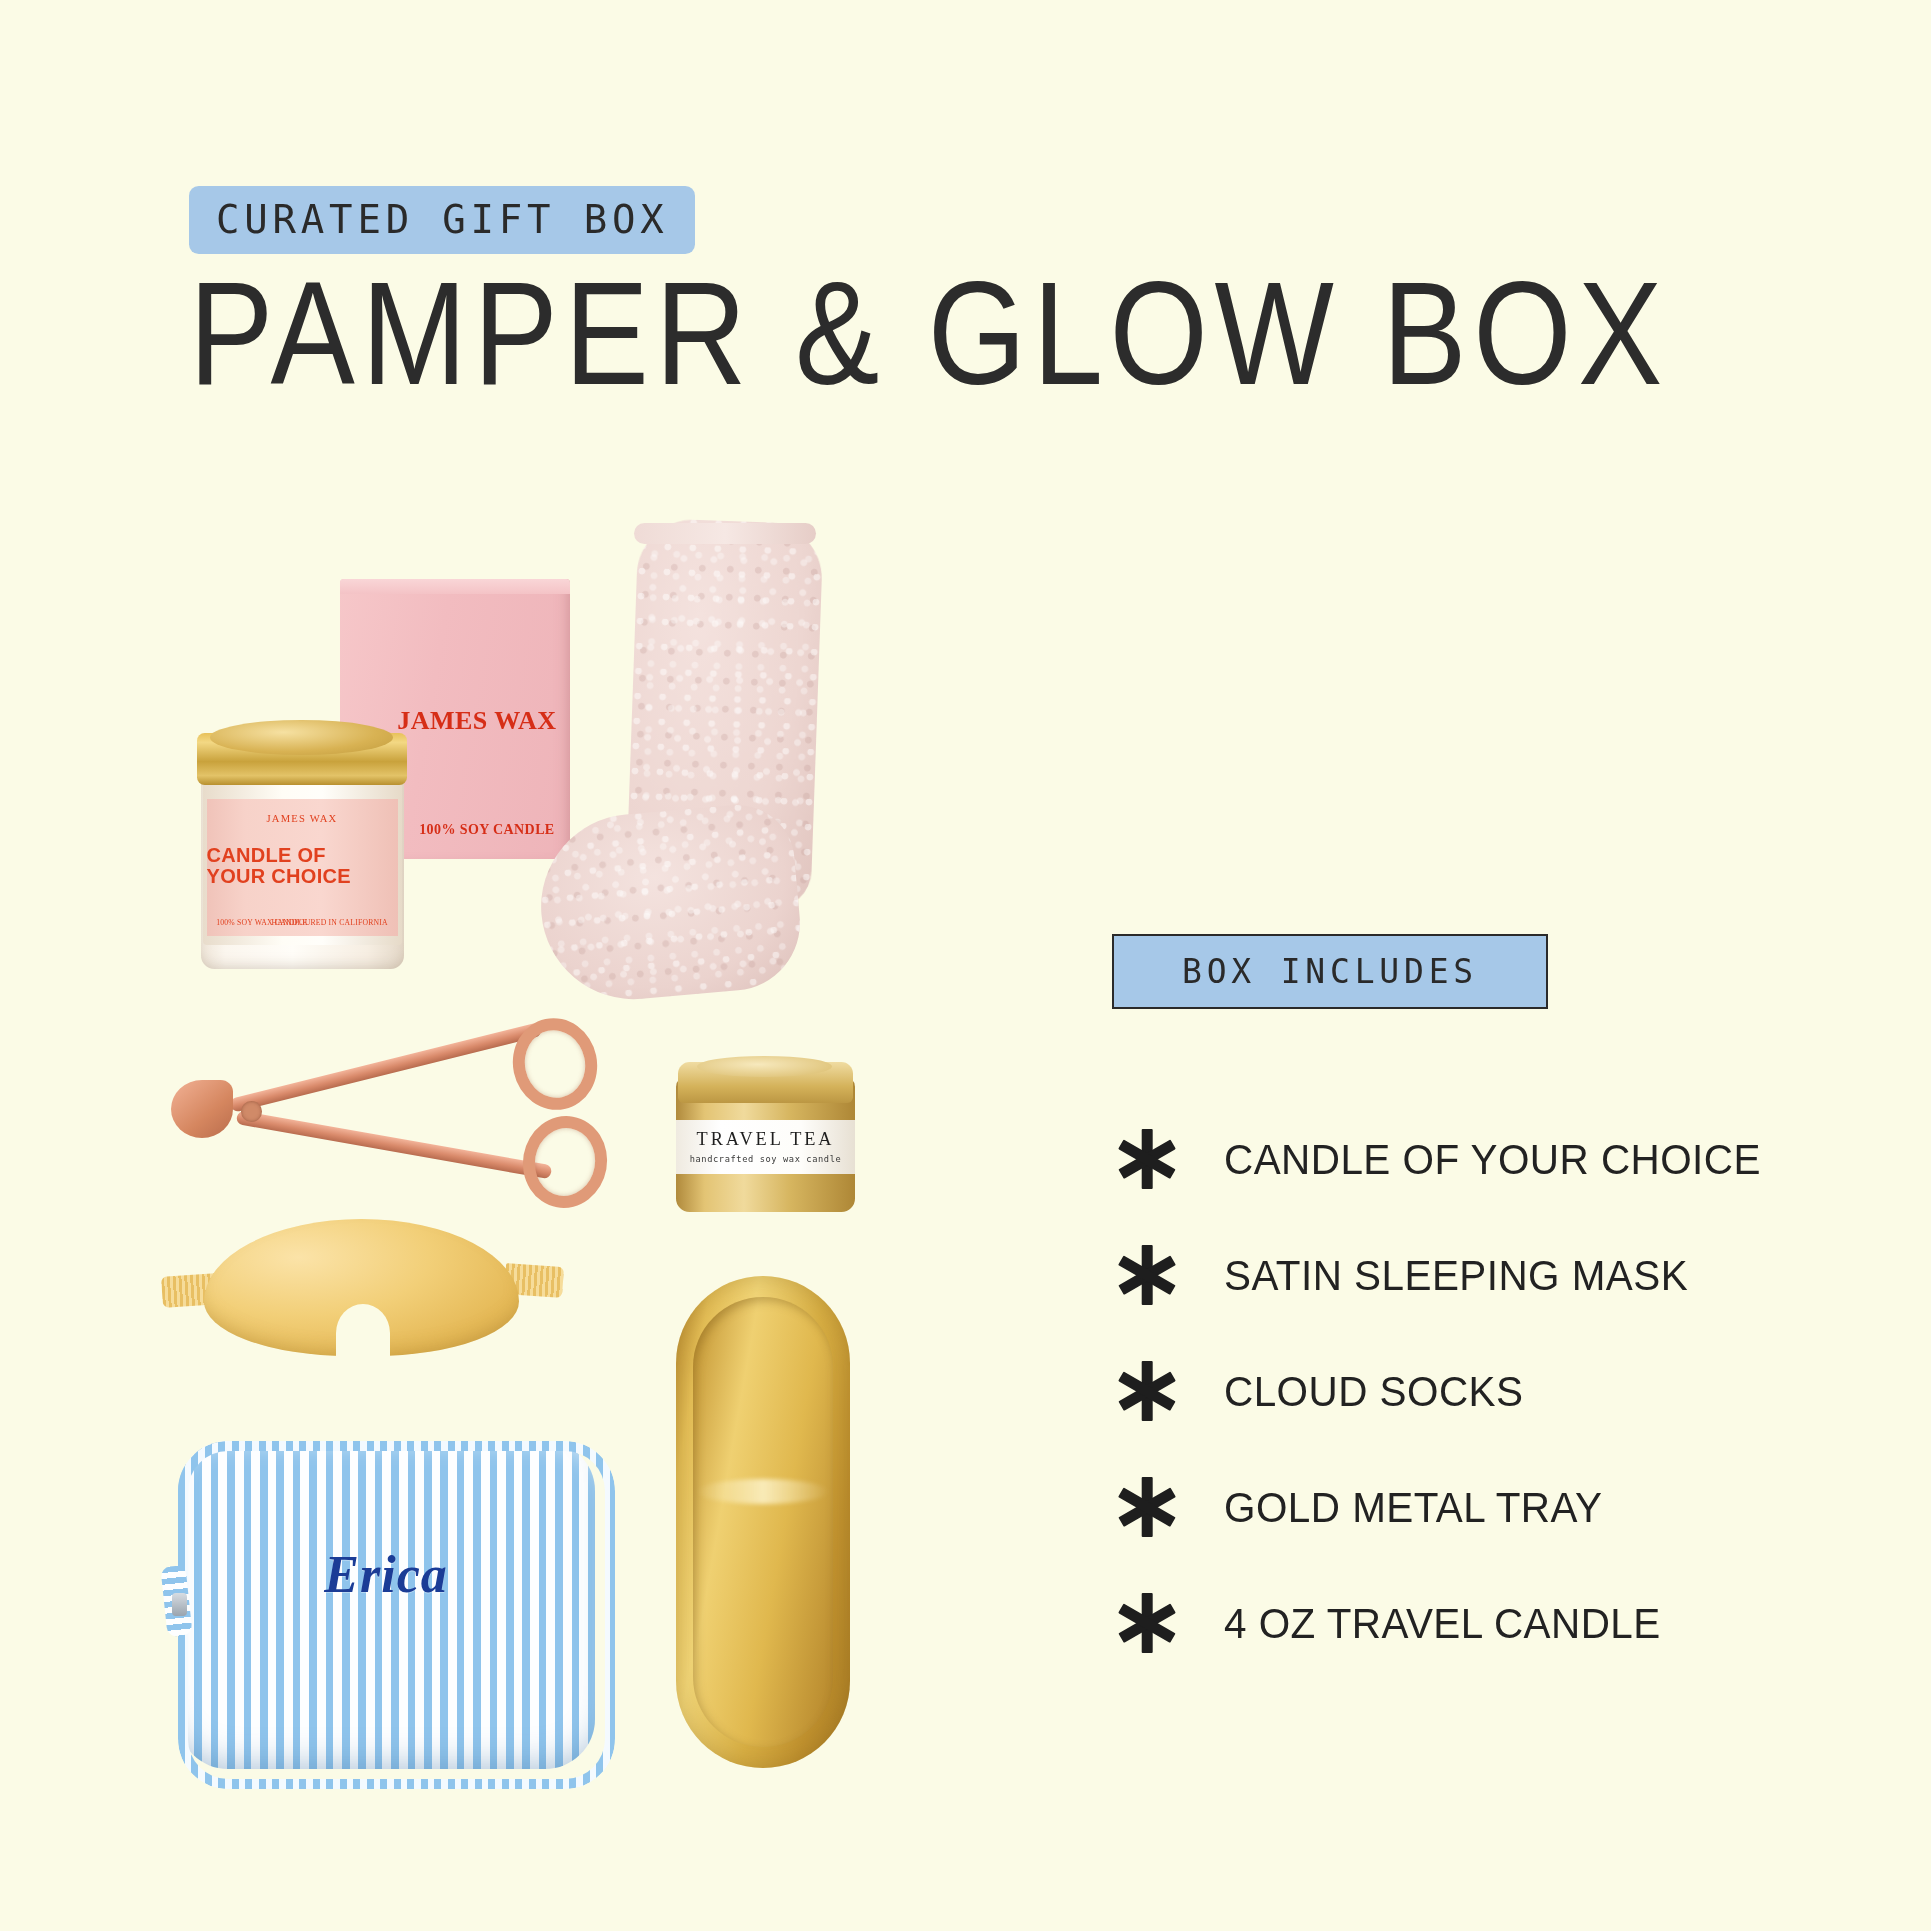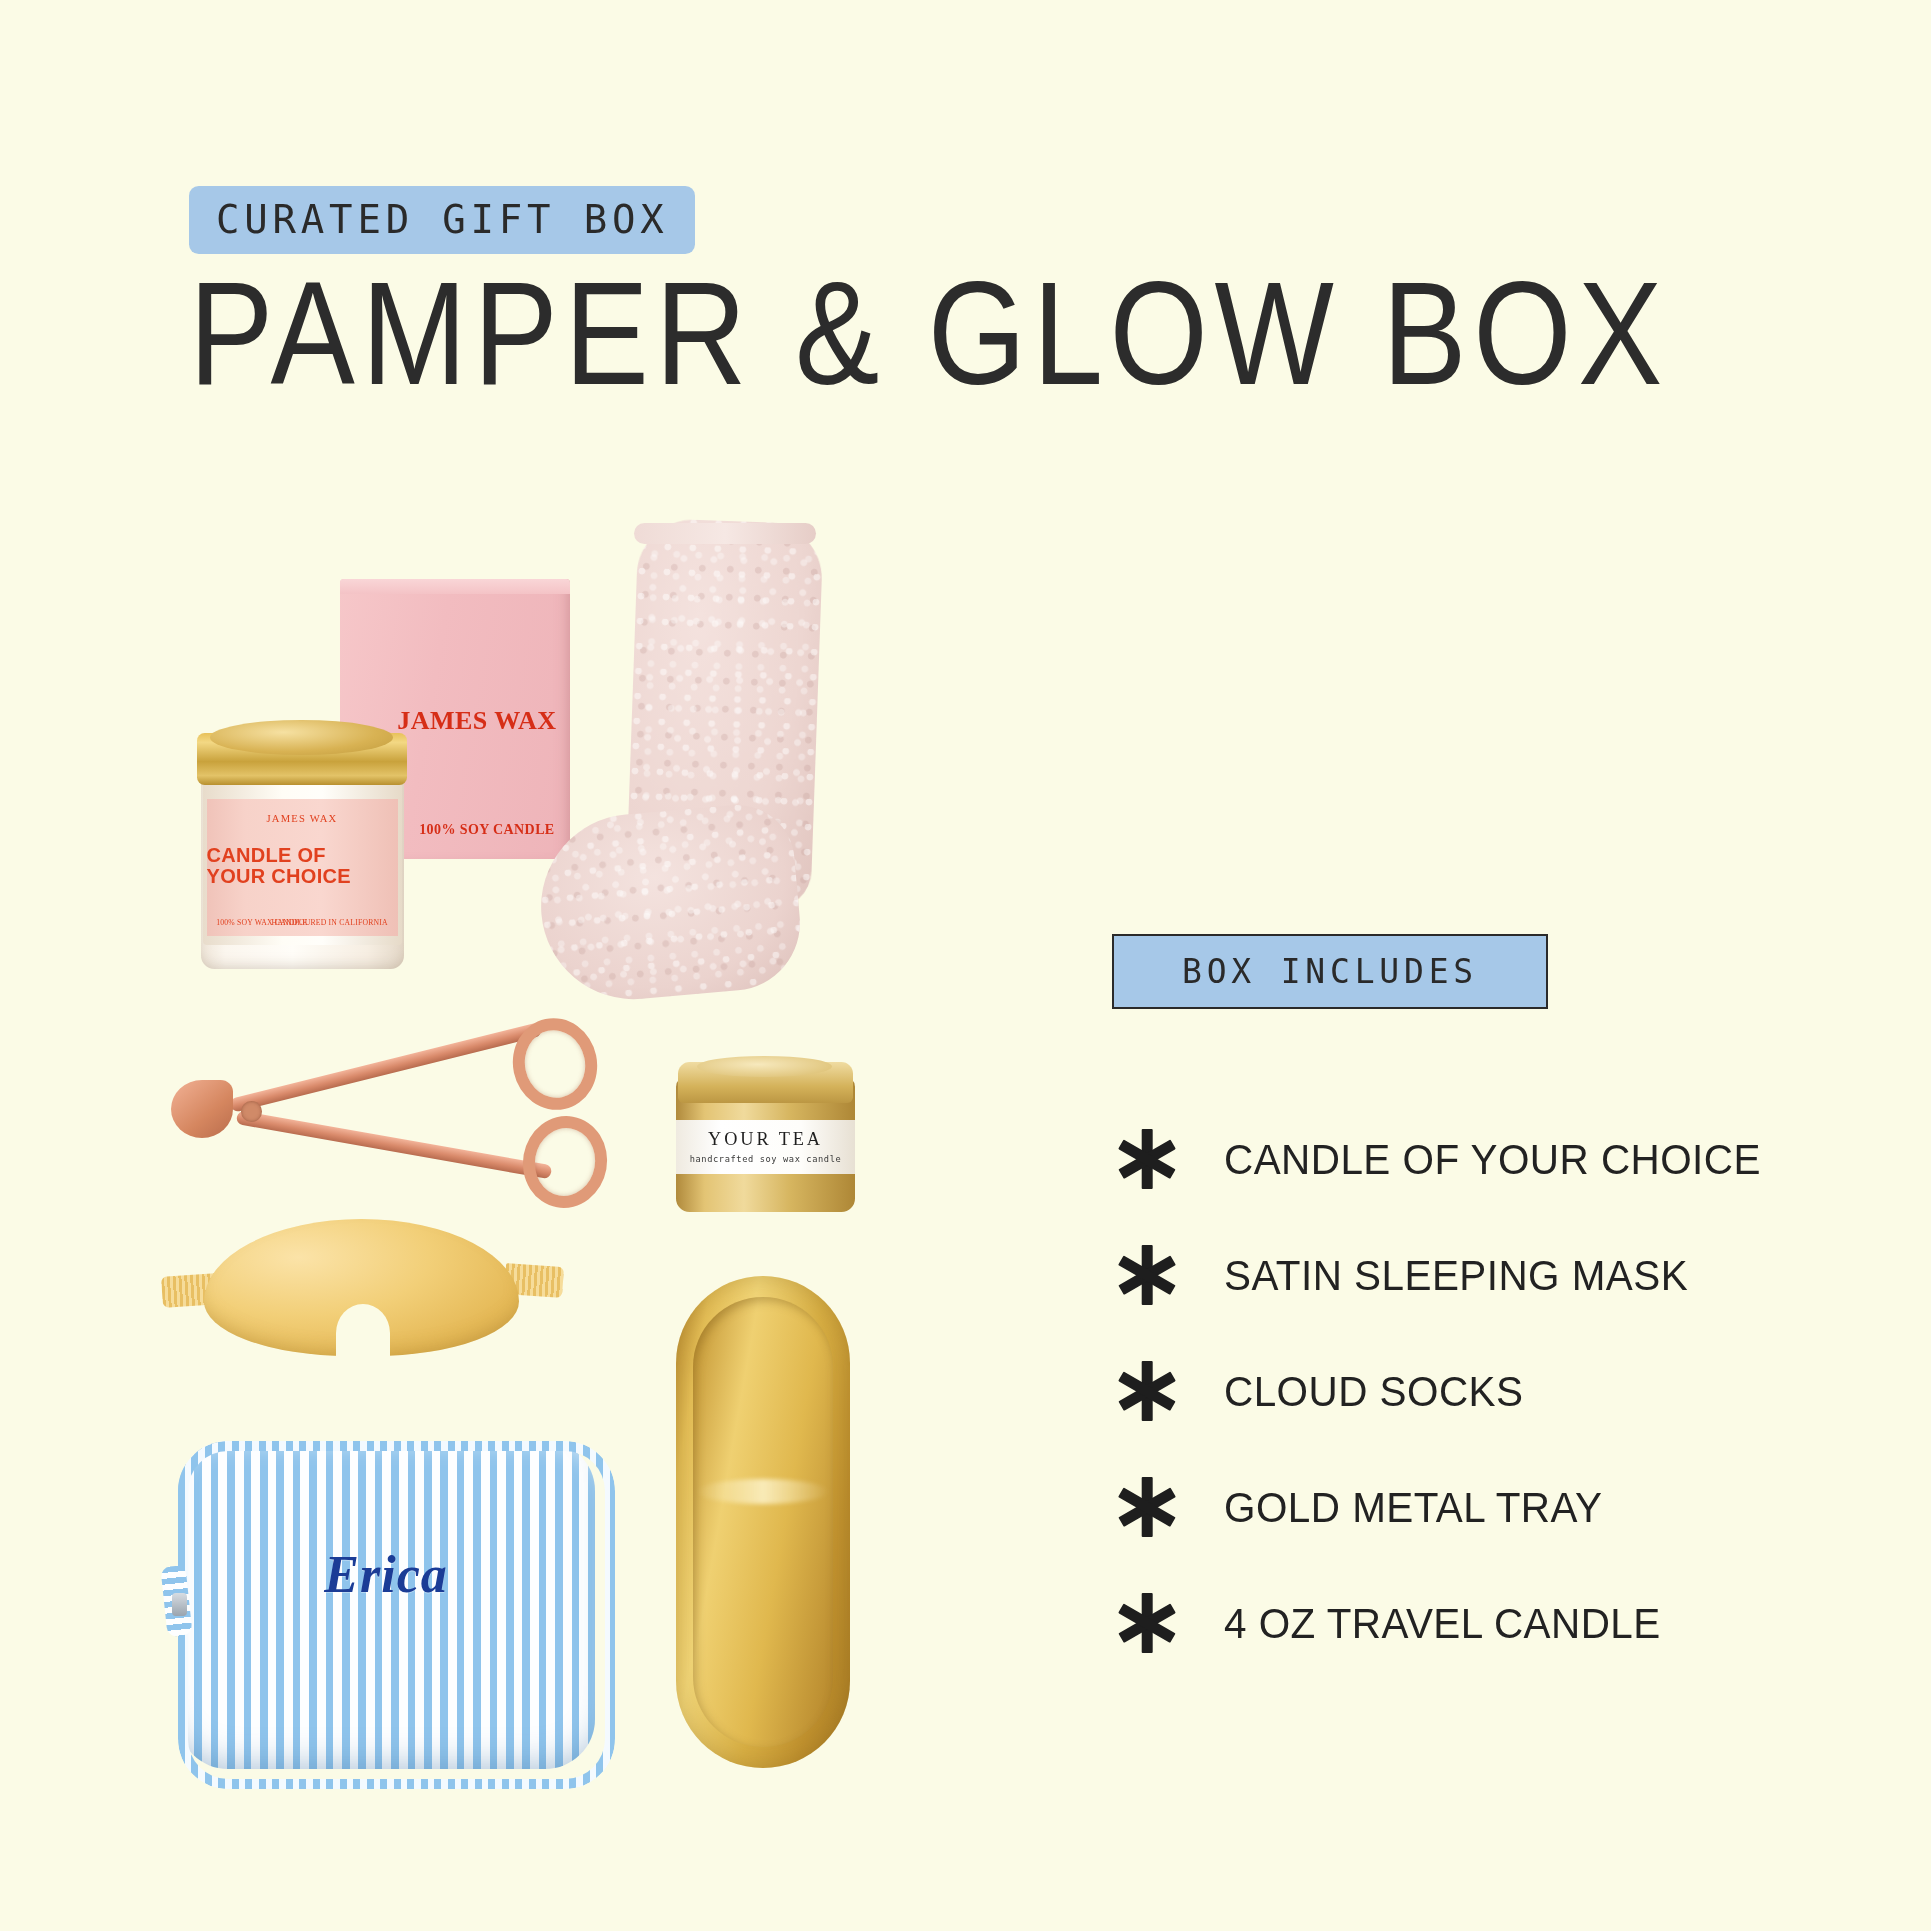--- a/index.html
+++ b/index.html
@@ -377,21 +377,21 @@
     <div class="ring ring2"></div>
     <div class="head"></div>
     <div class="pivot"></div>
   </div>
 
   <div class="prod tin">
     <div class="body"></div>
     <div class="lid"></div>
     <div class="lidtop"></div>
     <div class="label">
-      <div class="t-main">YOUR TEA</div>
+      <div class="t-main">TRAVEL TEA</div>
       <div class="t-sub">handcrafted soy wax candle</div>
     </div>
   </div>
 
   <div class="prod mask">
     <div class="strapL"></div>
     <div class="strapR"></div>
     <div class="cup"></div>
     <div class="notch"></div>
   </div>

